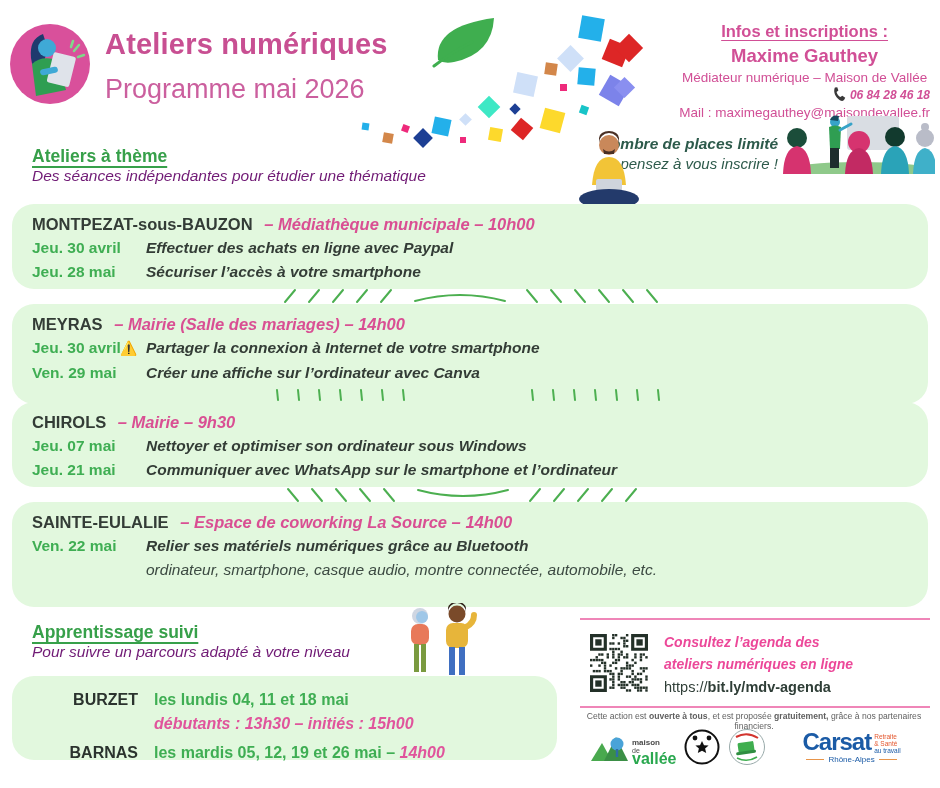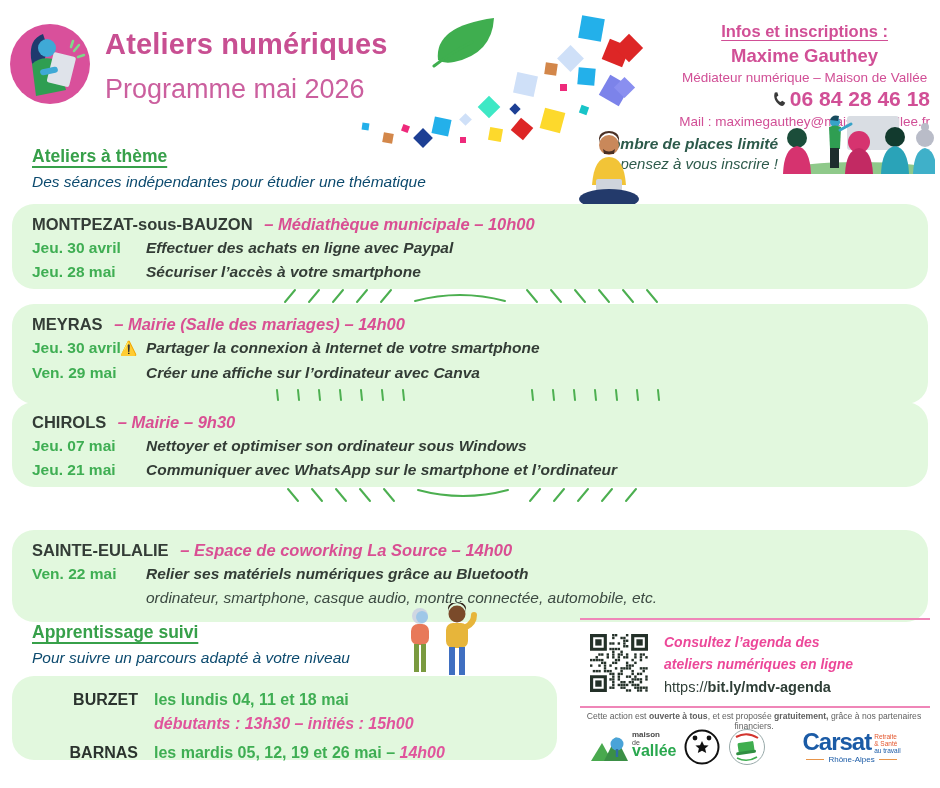--- a/index.html
+++ b/index.html
@@ -12,30 +12,30 @@
   .title-block { left:105px; top:28px; color:#c84f92; }
   .title-block h1 { font-size:29px; font-weight:bold; letter-spacing:.2px; }
   .title-block h2 { font-size:27px; font-weight:normal; color:#cb5f9e; margin-top:13px; }
   .leaf { left:432px; top:14px; }
   .confetti-sq { position:absolute; }
 
   .contact { right:10px; top:22px; text-align:center; color:#d14f96; }
   .contact .c-head { font-size:16.5px; font-weight:bold; text-decoration:underline; text-underline-offset:3px; }
   .contact .c-name { font-size:18.5px; font-weight:bold; margin-top:4px; }
   .contact .c-role { font-size:13.5px; margin-top:3px; }
-  .contact .c-phone { font-size:21px; font-weight:bold; margin-top:2px; display:flex; justify-content:flex-end; align-items:center; gap:4px; }
+  .contact .c-phone { font-size:12px; font-weight:bold; margin-top:2px; display:flex; justify-content:flex-end; align-items:center; gap:4px;font-style:italic; }
   .contact .c-mail { font-size:13.5px; margin-top:3px; }
 
   .notice { right:162px; top:135px; text-align:right; color:#2d5a4b; font-style:italic; }
   .notice .n1 { font-size:15.5px; font-weight:bold; }
   .notice .n2 { font-size:15px; margin-top:2px; }
 
   
   .sec-title { font-size:17.5px; font-weight:bold; color:#37a04a; text-decoration:underline; text-underline-offset:4px; text-decoration-thickness:1.5px; }
-  .sec-sub { font-size:15.5px; font-style:italic; color:#0c4a6e; margin-top:6px; }
+  .sec-sub { font-size:15.5px; font-style:italic; color:#701a75; }
   .theme-head { left:32px; top:146px; }
   .suivi-head { left:32px; top:622px; }
 
   
   .wbox { left:12px; width:916px; background:#e2f8de; border-radius:22px; padding:9px 16px 9px 20px; }
   .whead { font-size:16.5px; line-height:23px; }
   .wplace { font-weight:bold; color:#333c36; }
   .wvenue { font-weight:bold; font-style:italic; color:#d94f93; margin-left:7px; }
   .wrow { display:flex; font-size:15.5px; line-height:23.5px; }
   .wrow:first-of-type { margin-top:3px; }
@@ -57,21 +57,21 @@
   
   .agenda { left:580px; top:618px; width:350px; border-top:2px solid #ef86b8; border-bottom:2px solid #ef86b8; padding:11px 4px 11px 10px; display:flex; gap:16px; align-items:center; }
   .ag-text .ag-line { font-size:14px; font-weight:bold; font-style:italic; color:#ec4899; line-height:22px; }
   .ag-url { font-size:14.5px; color:#2f3e37; margin-top:4px; }
   .ag-url b { font-weight:bold; }
 
   
   .disclaimer { left:573px; top:711px; width:362px; text-align:center; font-size:8.6px; color:#5f5f5f; }
   .disclaimer b { font-weight:bold; }
   .partners { left:590px; top:724px; width:345px; height:46px; display:flex; align-items:center; gap:8px; }
-  .mdv { display:flex; align-items:flex-start; gap:2px; }
+  .mdv { display:flex; align-items:flex-end; gap:2px; }
   .mdv-txt { line-height:8px; }
   .mdv-l1 { font-size:8px; color:#4a4a4a; font-weight:bold; }
   .mdv-l2 { font-size:7px; color:#4a4a4a; }
   .mdv-l3 { font-size:16px; font-weight:bold; color:#2aa84f; }
   .carsat { margin-left:28px; text-align:center; }
   .carsat-top { display:flex; align-items:flex-start; gap:3px; }
   .carsat-name { font-size:24px; font-weight:bold; color:#1b5ba6; letter-spacing:-1px; line-height:24px; }
   .carsat-tags { text-align:left; font-size:6.5px; line-height:7px; padding-top:3px; }
   .carsat-tags .t1,.carsat-tags .t2 { color:#e4572e; }
   .carsat-tags .t3 { color:#1b5ba6; }
@@ -278,21 +278,21 @@
         <path d="M116,3 L126,15"></path>
       <path d="M150,4 Q195,16 240,4"></path>
       <path d="M262,15 L272,3"></path>
         <path d="M286,15 L296,3"></path>
         <path d="M310,15 L320,3"></path>
         <path d="M334,15 L344,3"></path>
         <path d="M358,15 L368,3"></path>
     </g>
   </svg>
 
-  <div class="abs wbox" style="top:530px;height:92px">
+  <div class="abs wbox" style="top:502px;height:105px">
     <div class="whead">
       <span class="wplace">SAINTE-EULALIE</span>
       <span class="wvenue">– Espace de coworking La Source – 14h00</span>
     </div>
     <div class="wrow">
       <span class="wdate">Ven. 22 mai</span>
       <span class="wlabel">Relier ses matériels numériques grâce au Bluetooth</span>
     </div>
     <div class="wsub">ordinateur, smartphone, casque audio, montre connectée, automobile, etc.</div>
   </div>

